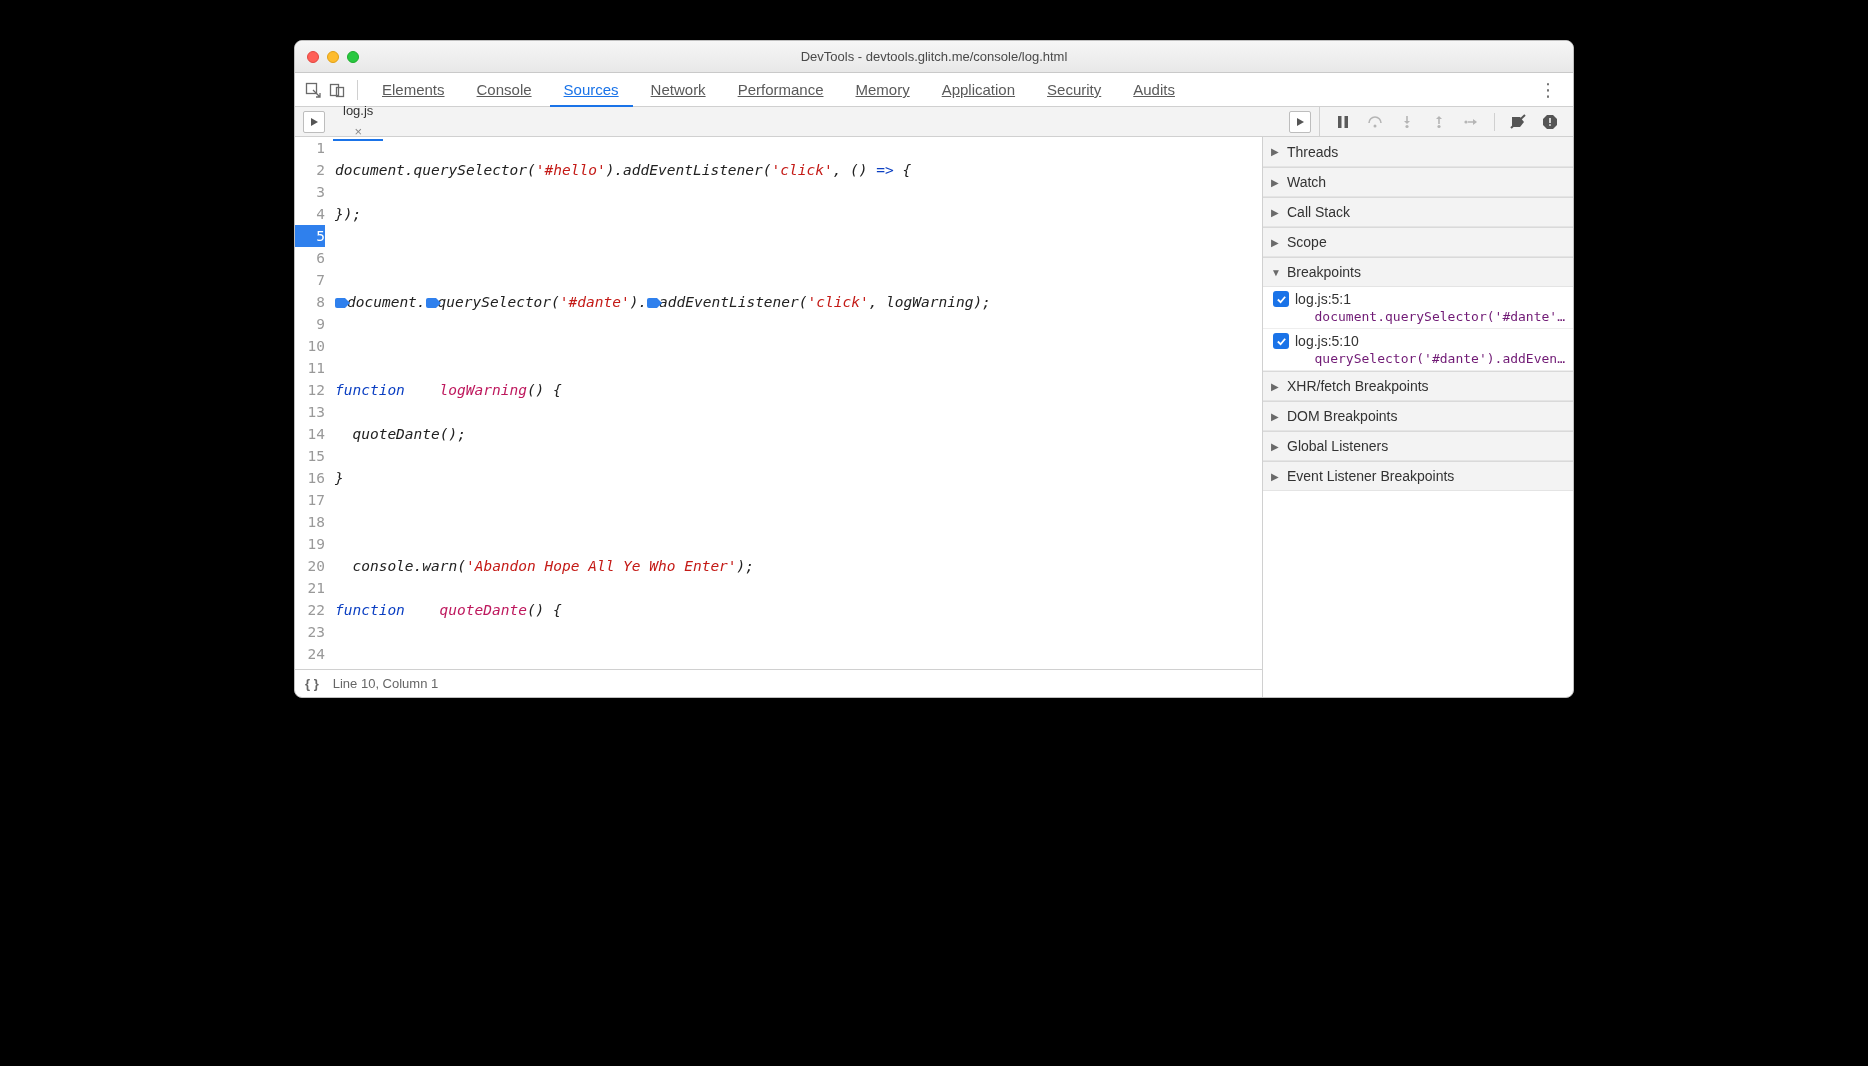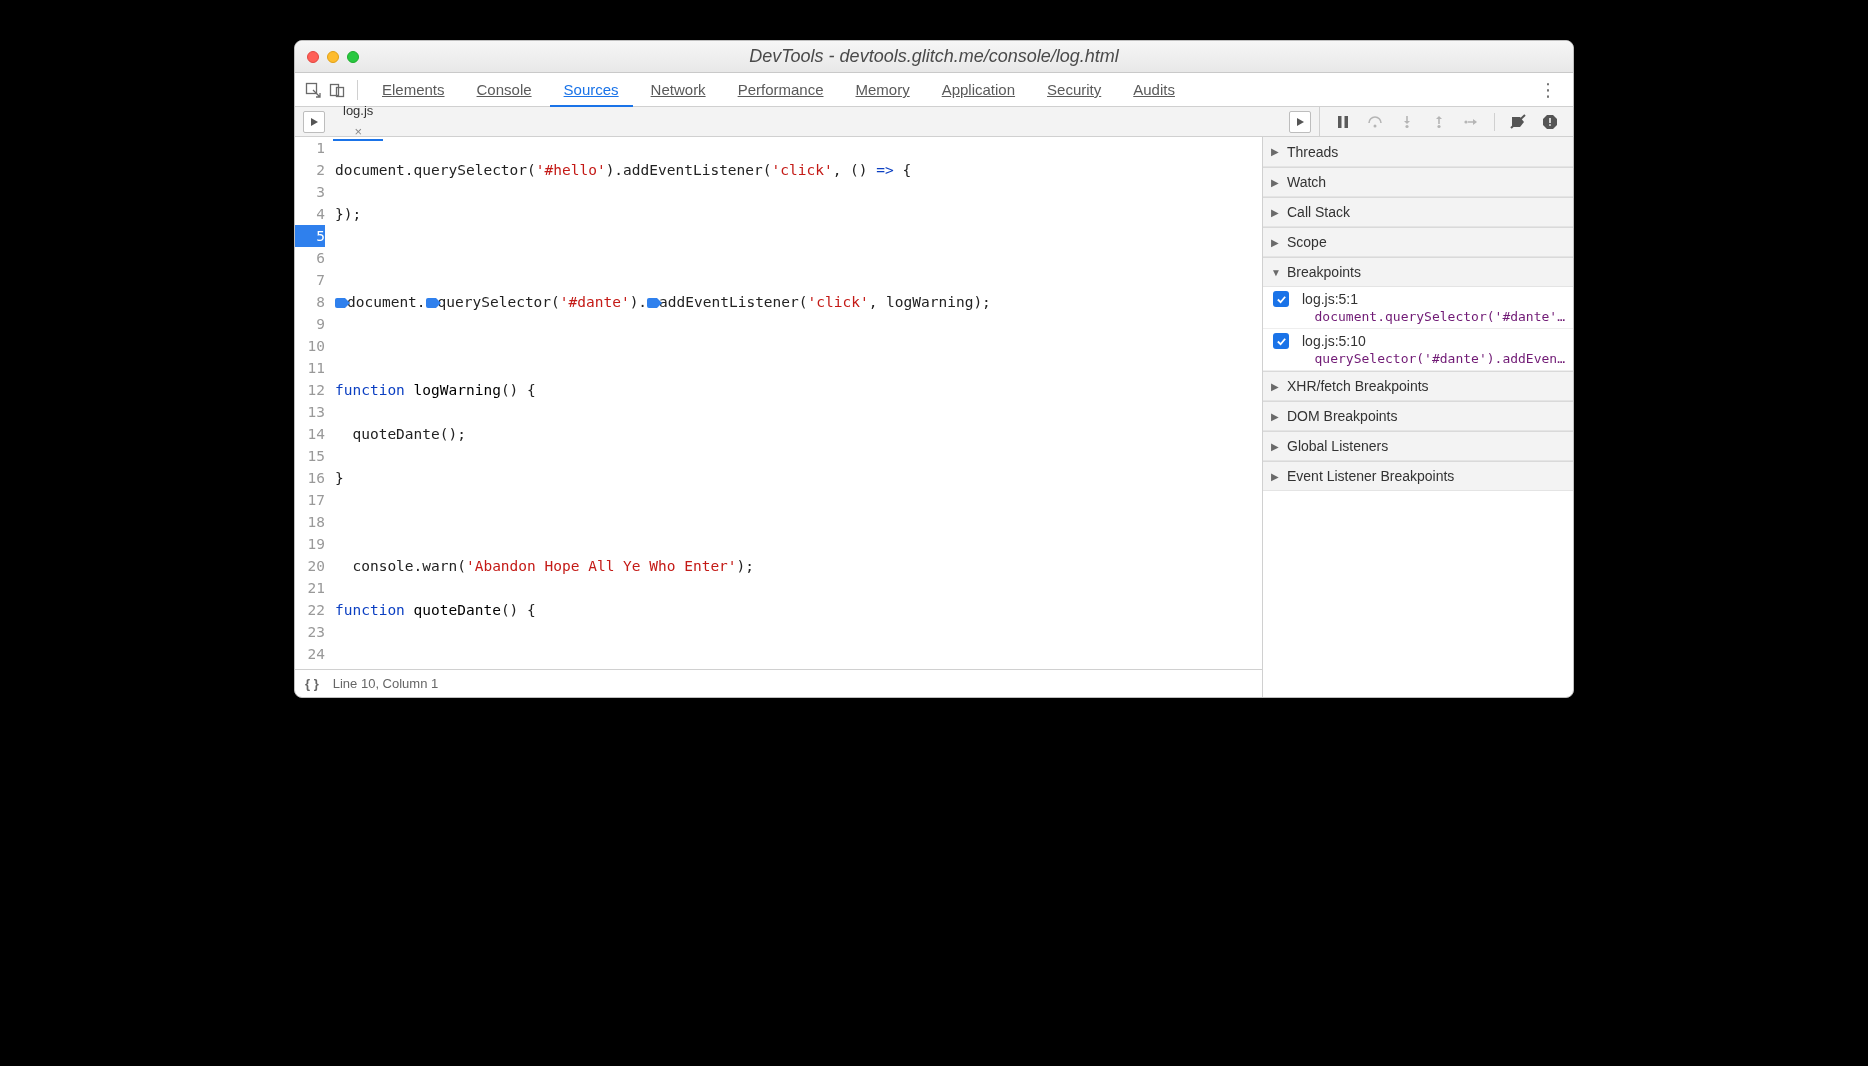--- a/index.html
+++ b/index.html
@@ -30,21 +30,21 @@
     align-items: center;
     position: relative;
   }
   .traffic { display: flex; gap: 8px; padding-left: 12px; }
   .tl-dot { width: 12px; height: 12px; border-radius: 50%; }
   .dot-close { background:#ff5f57; border:1px solid #e24640;}
   .dot-min   { background:#febc2e; border:1px solid #e1a116;}
   .dot-max   { background:#28c840; border:1px solid #1dad2c;}
   .title {
     position:absolute; left:0; right:0; text-align:center;
-    font-size:18px; color:#4a4a4a; pointer-events:none;font-style:italic;
+    font-size:13px; color:#4a4a4a; pointer-events:none;
   }
   
   .tabs {
     height: 34px;
     display:flex; align-items:center;
     border-bottom:1px solid #d0d0d0;
     padding: 0 8px;
     font-size:15px; color:#5a5a5a;
     gap: 4px;
   }
@@ -75,40 +75,40 @@
   .dbg-ic { width:18px;height:18px; display:flex;align-items:center;justify-content:center; color:#5a5a5a;}
   .dbg-ic.dim { color:#b5b5b5; }
   .dbg-sep { width:1px;height:18px;background:#d0d0d0;}
   
   .main { display:flex; height: 560px; }
   .editor-pane { flex:1; display:flex; flex-direction:column; border-right:1px solid #d0d0d0;}
   .code-area { flex:1; overflow:hidden; display:flex; font-family: Menlo, Consolas, monospace; font-size:14.5px; line-height:22px;}
   .gutter { width:34px; text-align:right; color:#999; background:#fff; padding-right:4px;}
   .gutter .ln { height:22px; }
   .gutter .ln.bp { background:#2f80ed; color:#fff; position:relative;}
-  .codecol { flex:1; padding-left:6px; white-space:pre; }
+  .codecol { flex:1; padding-left:6px; white-space:pre;font-style:italic; }
   .codecol .cline { height:22px; }      
   .tok-str { color:#c41a16; }
   .tok-fn  { color:#0b3fc2; }
-  .tok-def { color:#000000; }
+  .tok-def { color:#be185d;margin-left:26px; }
   .tok-plain { color:#222; }
   .bp-mark { display:inline-block; width:10px;height:10px; background:#2f80ed; border-radius:2px 0 0 2px; position:relative; vertical-align:middle;margin-right:2px;}
   .bp-mark::after{content:"";position:absolute;right:-5px;top:0;border-top:5px solid transparent;border-bottom:5px solid transparent;border-left:5px solid #2f80ed;}
   .statusbar { height:28px; border-top:1px solid #d0d0d0; display:flex; align-items:center; font-size:13px; color:#666; padding:0 10px; gap:14px;}
   .braces { font-weight:bold; color:#666;}
   
   .sidebar { width:310px; display:flex; flex-direction:column; font-size:14px;}
   .panel-head {
     background:#f3f3f3; border-top:1px solid #d9d9d9; border-bottom:1px solid #e4e4e4;
     height:30px; display:flex; align-items:center; padding:0 8px; color:#333; gap:6px;
   }
   .panel-head:first-child{border-top:none;}
   .tri { font-size:10px; color:#6a6a6a; width:10px;}
   .bp-item { padding:4px 8px 4px 10px; border-bottom:1px solid #eee;}
-  .bp-loc { display:flex; align-items:center; gap:13px; color:#333;}
+  .bp-loc { display:flex; align-items:center; gap:6px; color:#333;}
   .bp-snip{ font-family:Menlo,Consolas,monospace; font-size:13px; color:#701a75; padding-left:26px; padding-top:2px; white-space:nowrap; overflow:hidden; text-overflow:ellipsis;text-align:right;}
   .chk {
     width:16px;height:16px;border-radius:3px;background:#1a73e8;display:inline-flex;align-items:center;justify-content:center;
   }
   .chk svg{width:11px;height:11px;}
 </style>
 </head>
 <body>
 
 <div class="window">

